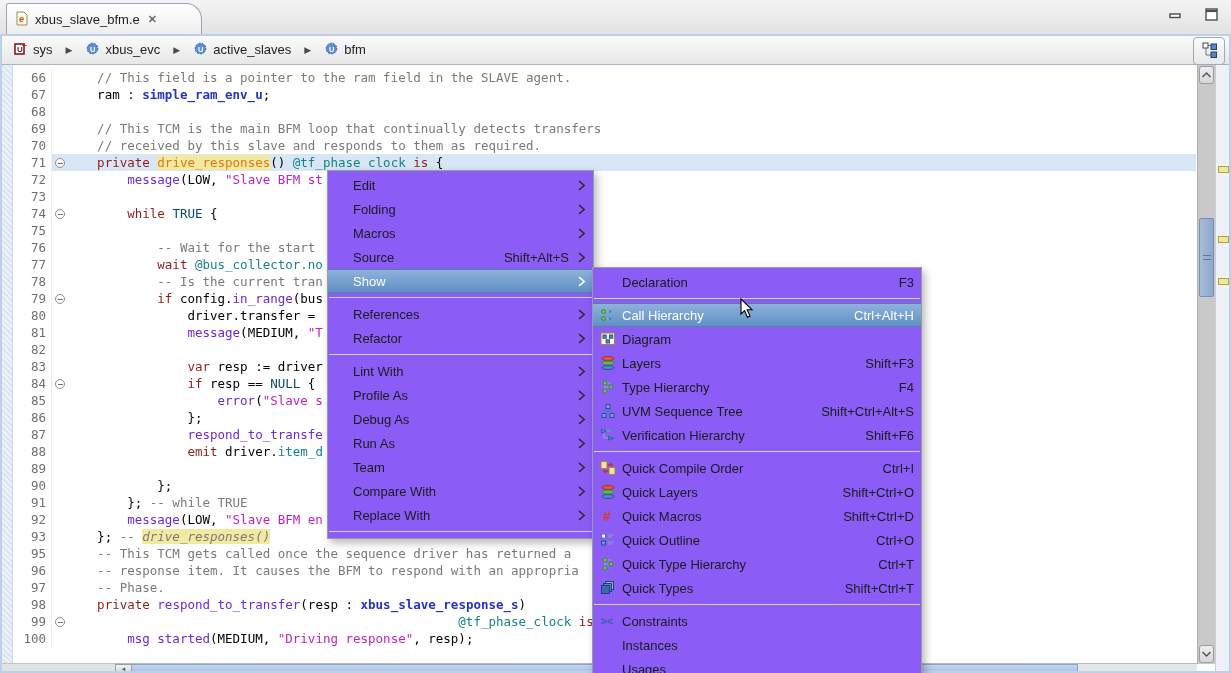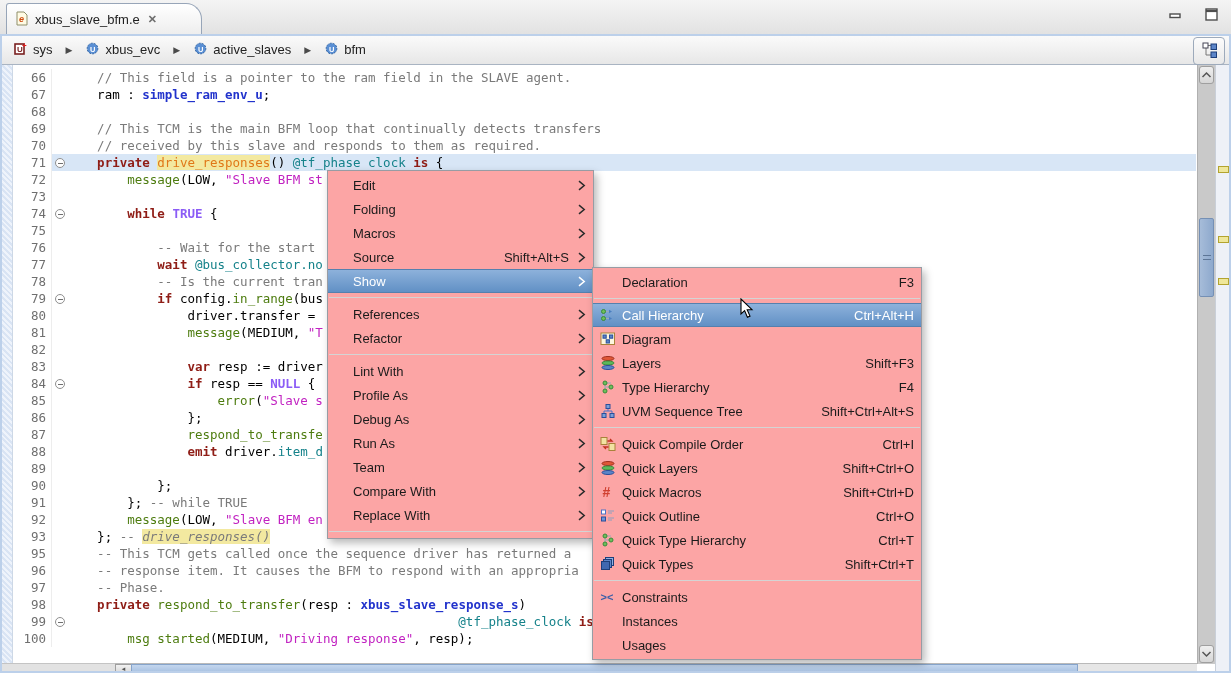--- a/index.html
+++ b/index.html
@@ -37,23 +37,23 @@
   .ln{width:34px;text-align:right;color:#6f6f6f;font:12.5px "DejaVu Sans Mono",monospace;
       padding-right:5px;flex:none}
   .fold{width:15px;flex:none;position:relative;height:17px;border-left:1px solid #ededed}
   .fdot{position:absolute;left:3px;top:4px;width:8px;height:8px;border:1px solid #8f8f8f;
         border-radius:50%;background:#fff}
   .fdot::after{content:"";position:absolute;left:1.5px;right:1.5px;top:3.5px;border-top:1px solid #6f6f6f}
   .cbody{flex:1;font:12.5px/17px "DejaVu Sans Mono",monospace;white-space:pre;overflow:hidden;color:#000}
   .code-row.hl .cbody,.code-row.hl .fold{background:#d8e6f6}
   .sp{color:#000}
   .sc{color:#7a7a7a;}
-  .sk{color:#8f1d16;font-weight:bold}
-  .sb{color:#8b5cf6;font-weight:bold}
-  .sf{color:#4d7c0f}
+  .sk{color:#8f1d16;font-weight:normal}
+  .sb{color:#0c4a6e;font-weight:normal}
+  .sf{color:#6d28d9}
   .st{color:#2233cc;font-weight:bold}
   .se{color:#15828a}
   .ss{color:#c122c1}
   .sfh{color:#e07818;background:#f3e9a0}
   .sch{color:#7a7a7a;font-style:italic;background:#f3e9a0}
 
   
   .vsb{position:absolute;right:15px;top:0;width:19px;bottom:9px;background:#c9c9c9;
        border-left:1px solid #b0b0b0;border-right:1px solid #b0b0b0;box-sizing:border-box}
   .varrow{position:absolute;left:1px;right:1px;height:16px;background:linear-gradient(#efefef,#d6d6d6);
@@ -69,21 +69,21 @@
   .harrow{position:absolute;left:0;top:0;width:15px;bottom:0;background:linear-gradient(#f2f2f2,#dadada);
           border:1px solid #9f9f9f;display:flex;align-items:center;justify-content:center;
           font-size:7px;color:#555}
   .hthumb{position:absolute;left:16px;top:0;width:945px;bottom:0;background:linear-gradient(#c3d6ee,#a9c2e2);
           border:1px solid #86a4cb}
   .bl-fill{position:absolute;left:0;bottom:0;width:115px;height:9px;background:#e2e2e2;border-top:1px solid #c4c4c4}
   .focus-frame{position:absolute;left:0;right:0;top:34px;bottom:0;border:2px solid #bcd0ea;
                pointer-events:none;z-index:5;box-sizing:border-box}
 
   
-  .menu{position:absolute;background:#fca5a5;border:1px solid #979ca4;box-shadow:3px 4px 8px rgba(0,0,0,.28);
+  .menu{position:absolute;background:#8b5cf6;border:1px solid #979ca4;box-shadow:3px 4px 8px rgba(0,0,0,.28);
         padding:2px 0;z-index:10;box-sizing:border-box}
   .mitem{height:24px;display:flex;align-items:center;padding:0 7px 0 6px;font-size:13px;color:#1b1b1b;gap:5px}
   .mi-icon{width:18px;flex:none;display:flex;align-items:center;justify-content:center}
   .mi-label{flex:1;white-space:nowrap}
   .mi-shortcut{white-space:nowrap;margin-left:14px}
   .mi-arrow{width:12px;flex:none;display:flex;justify-content:flex-end;color:#2b2b2b}
   .mitem.sel{background:linear-gradient(#8db1db,#6190c5);color:#fff;border-top:1px solid #5580ae;
              border-bottom:1px solid #5580ae;height:22px}
   .mitem.sel .mi-arrow{color:#fff}
   .msep{border-top:1px solid #d4d4d4;margin:4px 1px}
@@ -578,20 +578,32 @@
         <svg width="16" height="16" viewBox="0 0 16 16">
           <path d="M8 5v3M4 11V8h8v3" stroke="#4a72c8" fill="none"></path>
           <rect x="6" y="1.5" width="4" height="4" fill="#7a9fd8" stroke="#2a4f9a"></rect>
           <rect x="2" y="10.5" width="4" height="4" fill="#7a9fd8" stroke="#2a4f9a"></rect>
           <rect x="10" y="10.5" width="4" height="4" fill="#7a9fd8" stroke="#2a4f9a"></rect>
         </svg>
       </span>
       <span class="mi-label">UVM Sequence Tree</span>
       <span class="mi-shortcut">Shift+Ctrl+Alt+S</span>
     </div>
+    <div class="mitem">
+      <span class="mi-icon">
+        <svg width="16" height="16" viewBox="0 0 16 16">
+          <path d="M4 4h7M4 4v7h7" stroke="#9aa8b8" fill="none"></path>
+          <path d="M1.5 2.5l5 1.8-5 1.8z" fill="#4a8fd0" stroke="#2a5fa0"></path>
+          <path d="M8.5 9.5l5 1.8-5 1.8z" fill="#4a8fd0" stroke="#2a5fa0"></path>
+          <path d="M11 2l2 3h-4z" fill="#4a8fd0"></path>
+        </svg>
+      </span>
+      <span class="mi-label">Verification Hierarchy</span>
+      <span class="mi-shortcut">Shift+F6</span>
+    </div>
     <div class="msep"></div>
     <div class="mitem">
       <span class="mi-icon">
         <svg width="16" height="16" viewBox="0 0 16 16">
           <rect x="1" y="1.5" width="6" height="7" fill="#f2e2a2" stroke="#a8823a"></rect>
           <rect x="9" y="7.5" width="6" height="7" fill="#f2e2a2" stroke="#a8823a"></rect>
           <path d="M7.5 5h4.5l-2-2M8.5 11H4l2 2" stroke="#c03020" fill="none" stroke-width="1.3"></path>
         </svg>
       </span>
       <span class="mi-label">Quick Compile Order</span>

